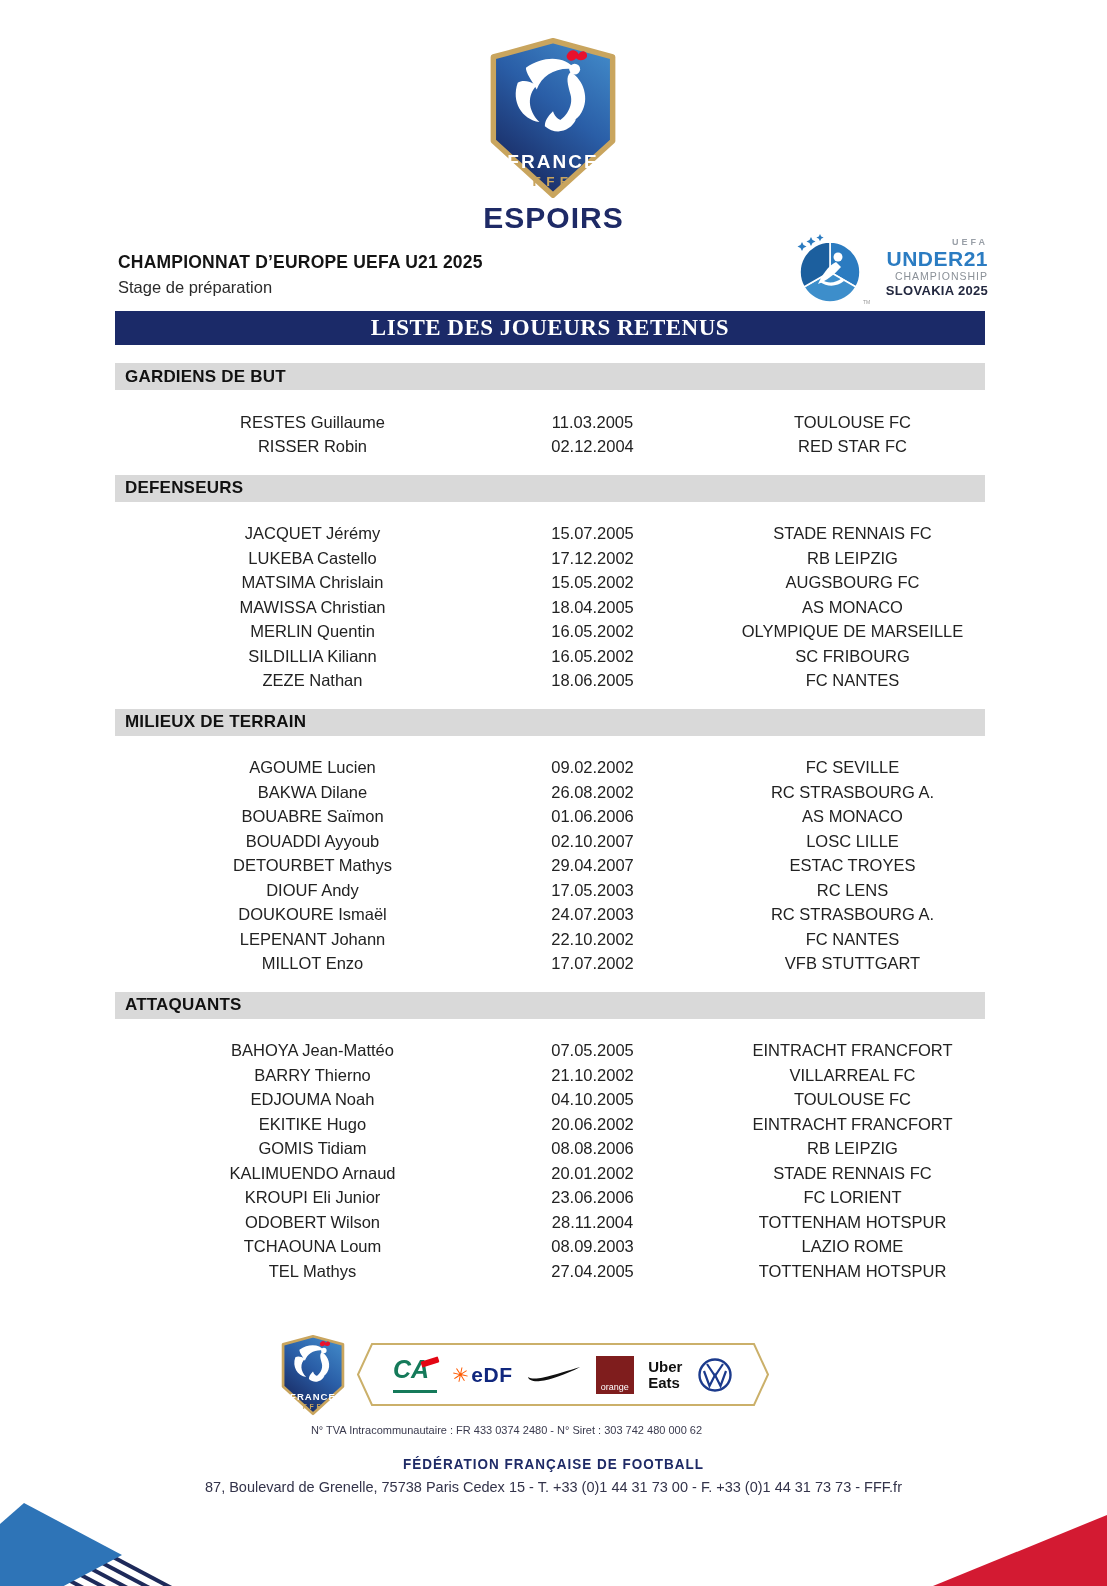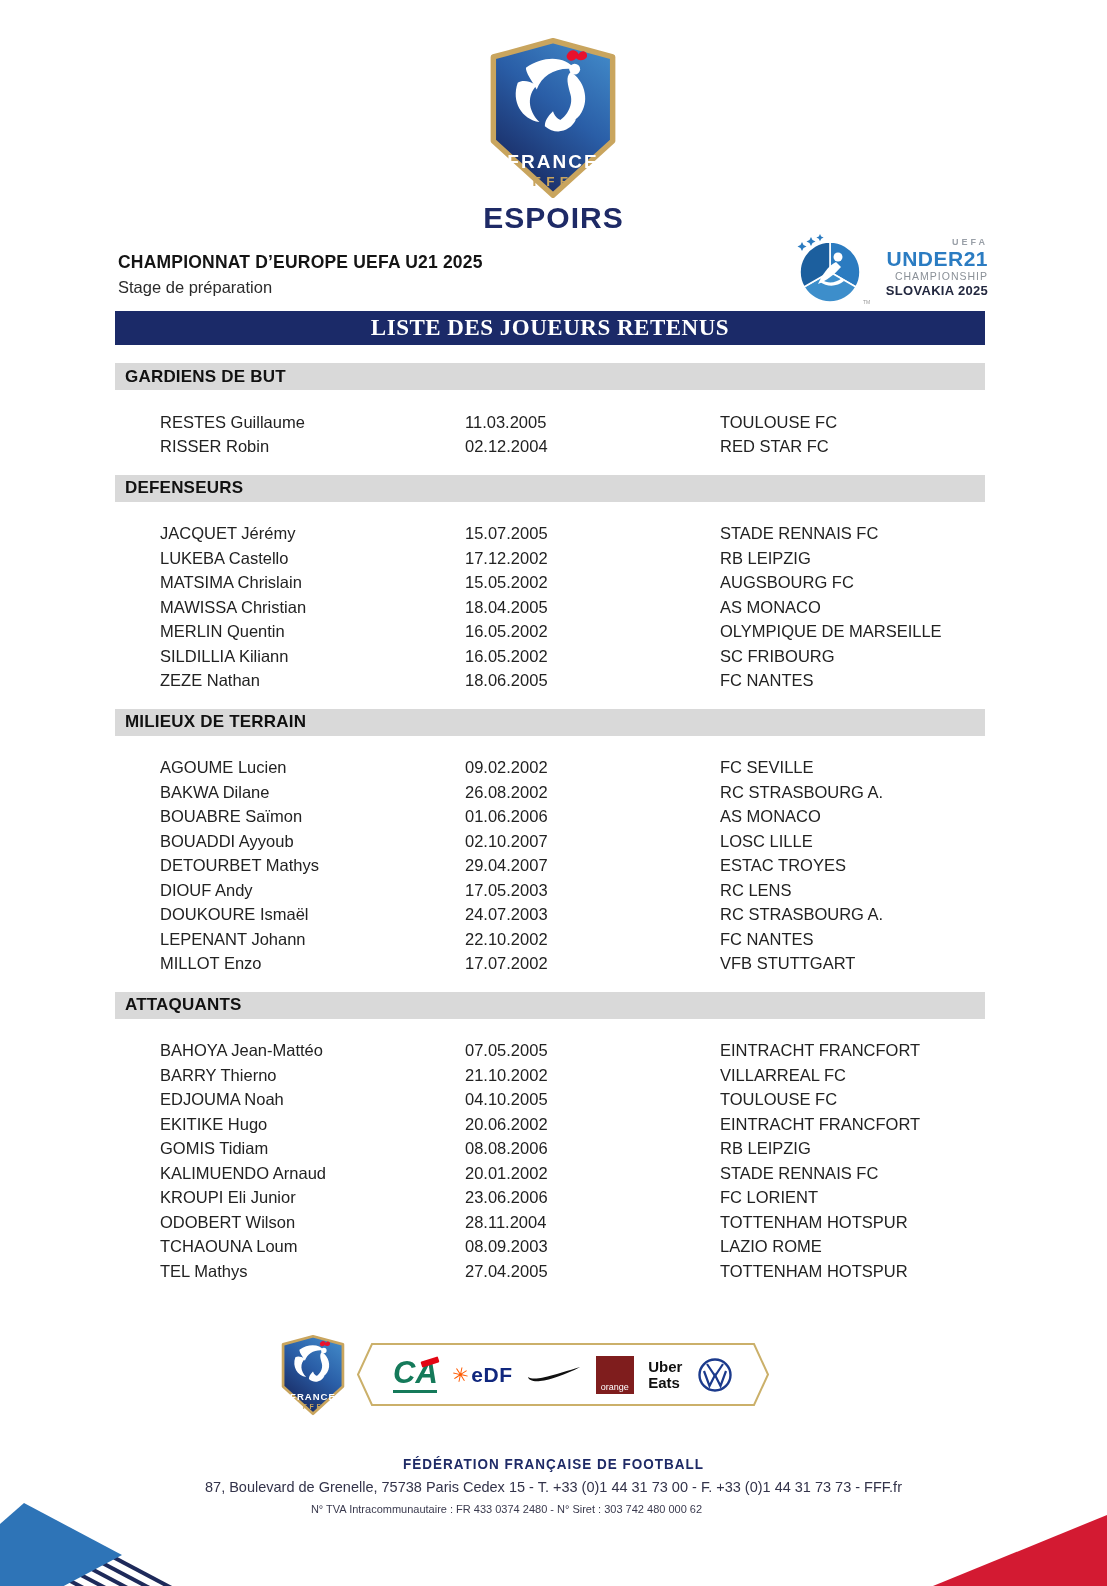--- a/index.html
+++ b/index.html
@@ -21,54 +21,54 @@
   .uefa-text{width:118px;text-align:right;line-height:1.05;}
   .uefa-org{font-size:9px;color:#9aa0a8;letter-spacing:3px;font-weight:bold;}
   .uefa-u21{font-size:21px;font-weight:800;color:#2b7cc2;letter-spacing:.5px;}
   .uefa-champ{font-size:10.5px;color:#8a9097;letter-spacing:1px;margin-top:1px;}
   .uefa-slovakia{font-size:13px;font-weight:800;color:#23283f;margin-top:2px;letter-spacing:.3px;}
   
   .banner{position:absolute;left:115px;top:311px;width:870px;height:34px;background:#1b2a68;
     display:flex;align-items:center;justify-content:center;}
   .banner-title{color:#ffffff;font-size:23px;font-weight:800;letter-spacing:.5px;font-family:Liberation Serif, serif;}
   
-  .content{position:absolute;left:115px;top:363px;width:870px;}
+  .content{position:absolute;left:115px;top:363px;width:870px;text-align:center;}
   .section{margin-bottom:15.5px;}
   .section-bar{height:27px;background:#d9d9d9;display:flex;align-items:center;
     padding-left:10px;margin-bottom:20px;}
   .section-title{font-size:17px;font-weight:800;color:#111111;letter-spacing:.2px;}
   .row{display:grid;grid-template-columns:305px 255px 1fr;padding-left:45px;height:24.5px;
     align-items:center;}
   .cell{font-size:16.5px;color:#222222;white-space:nowrap;}
   
   .fff-logo-small{position:absolute;left:279px;top:1333px;width:68px;height:84px;}
   .sponsor-bar{position:absolute;left:357px;top:1343px;width:412px;height:63px;}
   .sponsor-bar svg.frame{position:absolute;left:0;top:0;width:412px;height:63px;}
   .sponsor-row{position:absolute;left:22px;top:0;width:368px;height:63px;display:flex;
     align-items:center;justify-content:space-between;padding:0 14px;box-sizing:border-box;}
   .logo-ca{position:relative;width:44px;height:36px;}
-  .ca-text{font-size:31px;font-weight:800;font-style:italic;color:#157a5a;line-height:1;}
+  .ca-text{font-size:25px;font-weight:800;font-style:italic;color:#157a5a;line-height:1;}
   .ca-ribbon{position:absolute;right:-2px;top:2px;width:18px;height:6px;background:#e30613;
     transform:rotate(-18deg);border-radius:1px;}
   .ca-underline{position:absolute;left:0;bottom:0;width:44px;height:3px;background:#157a5a;}
   .logo-edf{display:flex;align-items:center;gap:3px;}
   .edf-flower{color:#ff5a00;font-size:20px;line-height:1;transform:rotate(12deg);}
   .edf-text{font-size:21px;font-weight:800;color:#10277e;letter-spacing:.5px;}
   .logo-nike{width:54px;height:20px;}
   .logo-orange{width:38px;height:38px;background:#7f1d1d;position:relative;}
   .orange-label{position:absolute;left:0;bottom:2px;width:100%;text-align:center;
     color:#ffffff;font-size:9px;}
   .logo-uber{font-size:15px;font-weight:800;color:#101010;line-height:1.05;}
   .logo-vw{width:36px;height:36px;}
   
   .footer-org{position:absolute;left:0;top:1456px;width:1107px;text-align:center;
     font-size:13.5px;font-weight:800;color:#1e2a66;letter-spacing:1px;transform:scaleY(1.12);}
   .footer-address{position:absolute;left:0;top:1479px;width:1107px;text-align:center;
     font-size:14.5px;color:#33334a;}
-  .footer-legal{position:absolute;left:0;top:1503px;width:1013px;text-align:center;
+  .footer-legal{position:absolute;left:0;top:1424px;width:1013px;text-align:center;
     font-size:11px;color:#3a3a4e;}
   
   .corner-strip{position:absolute;left:0;bottom:0;width:1107px;height:120px;}
 </style>
 </head>
 <body>
 
 <div class="page">
 
   <svg class="fff-logo" viewBox="0 0 100 118">

